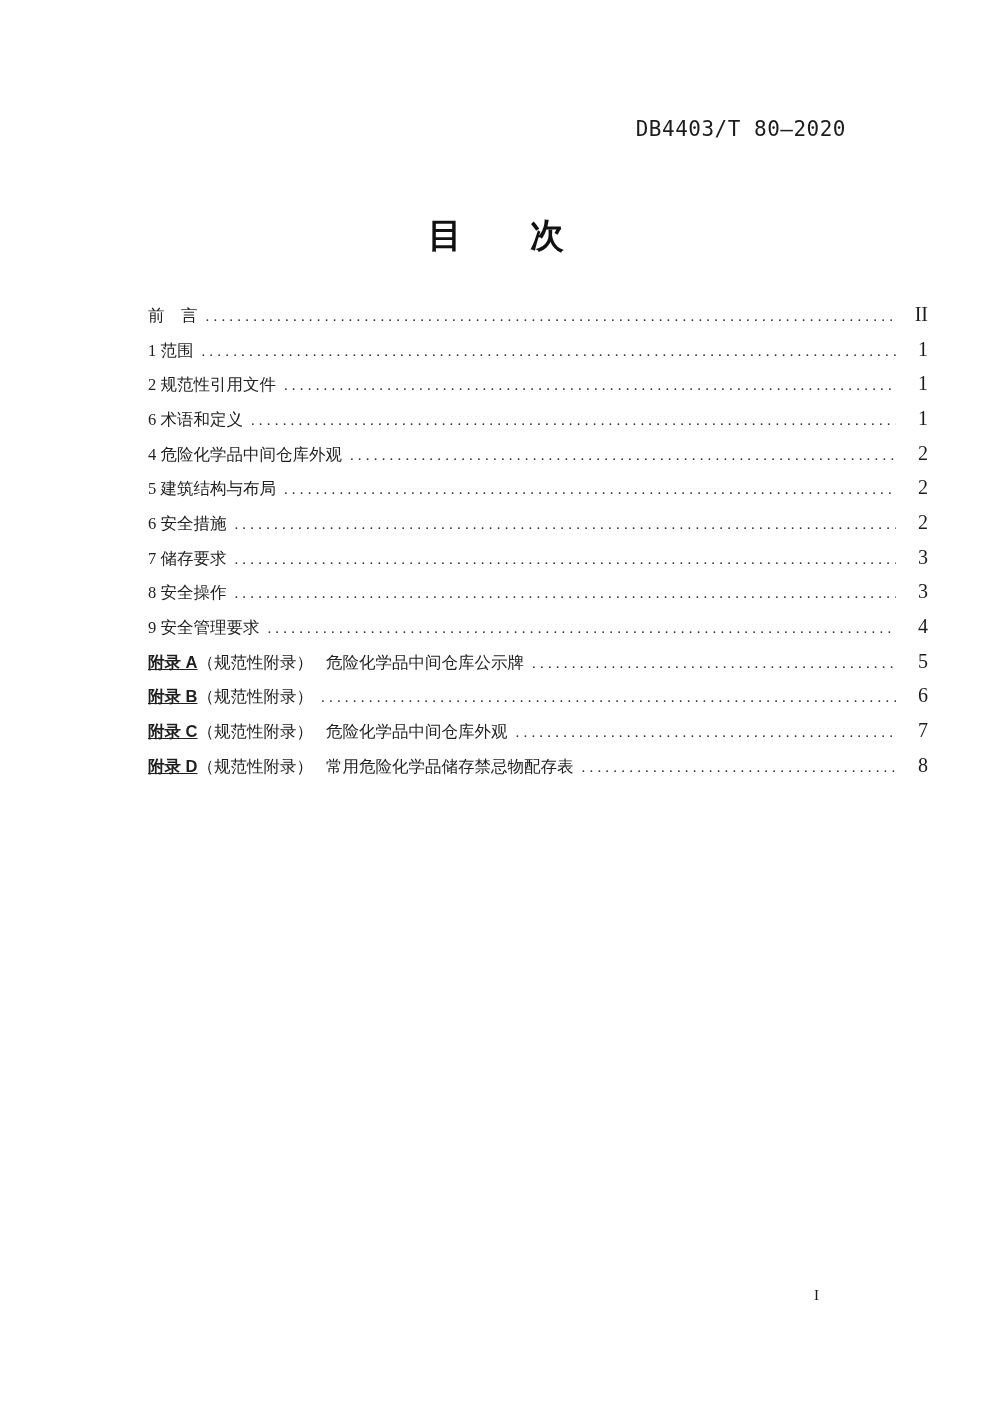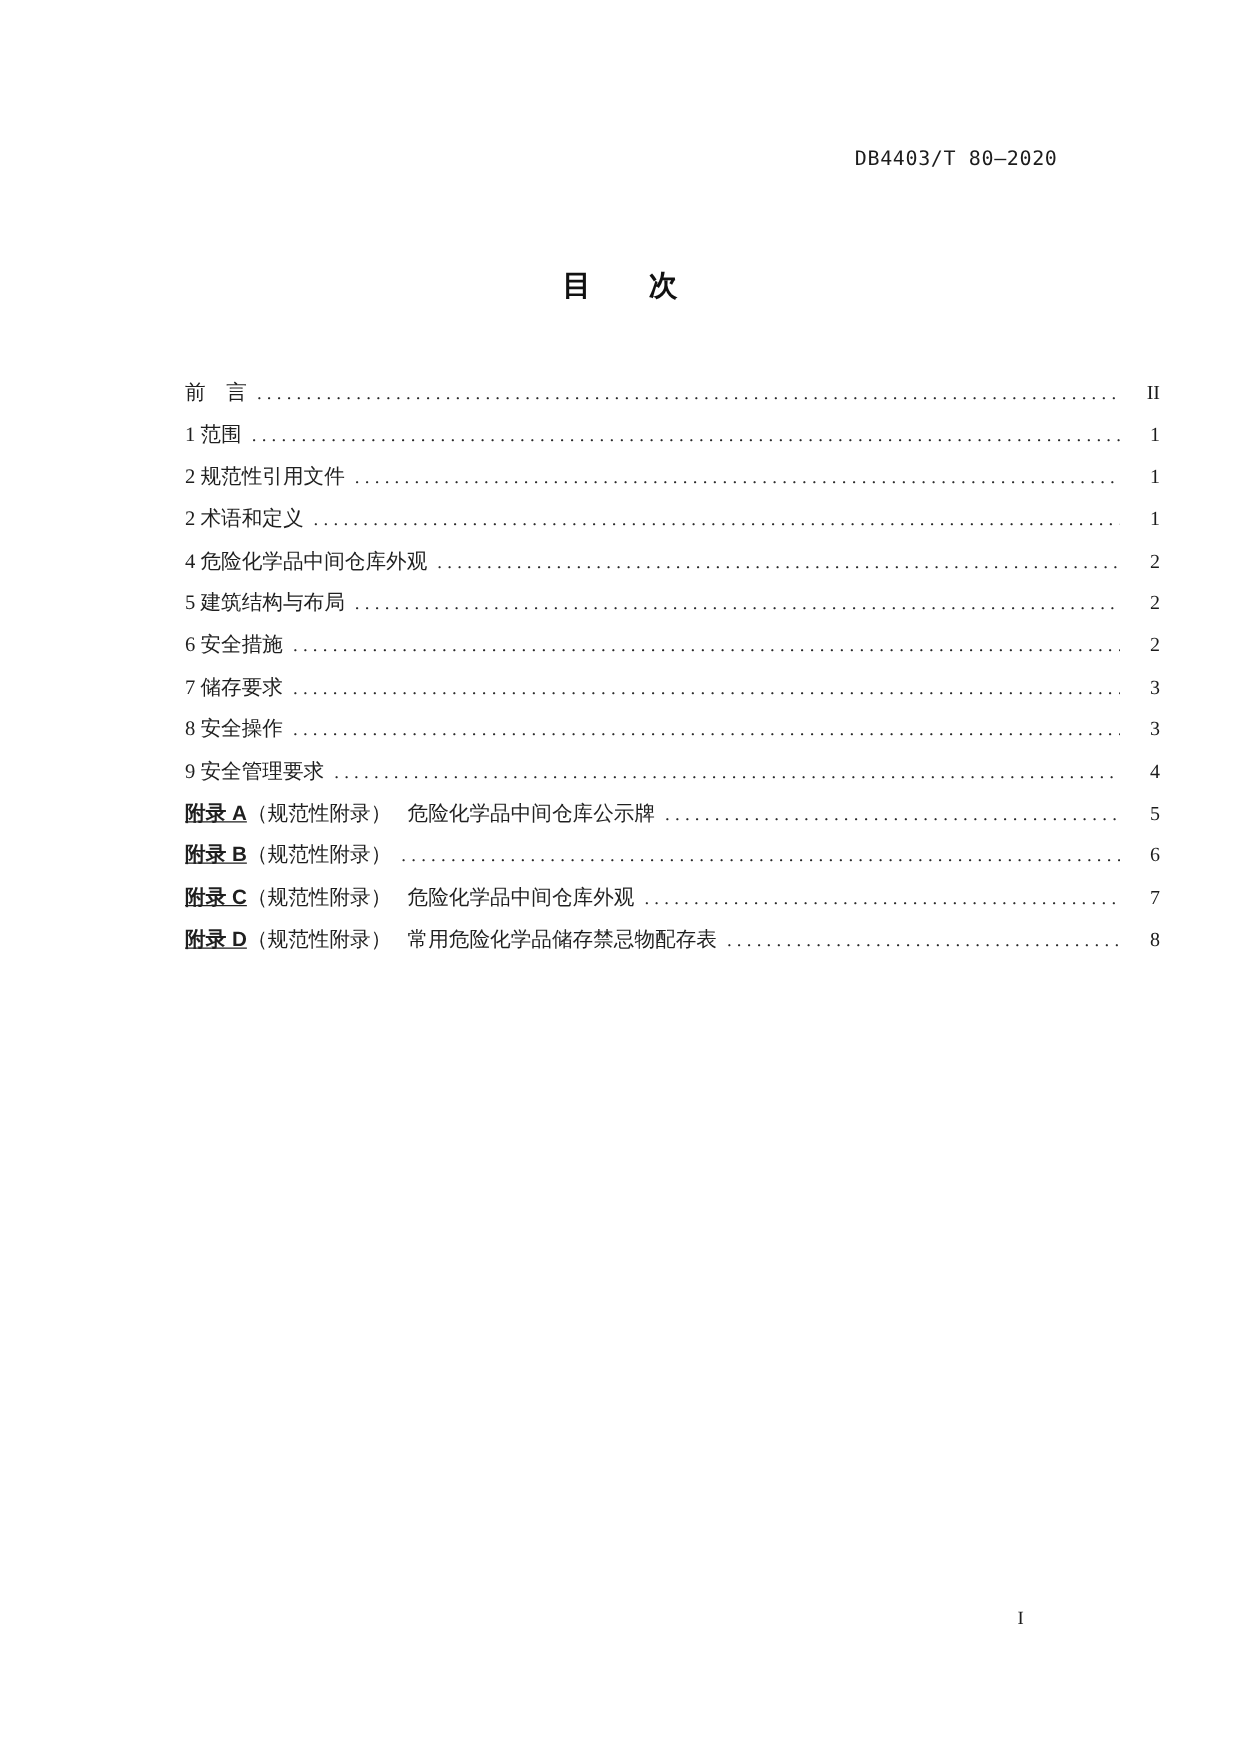--- a/index.html
+++ b/index.html
@@ -14,32 +14,32 @@
   .page {
     position: absolute;
     inset: 0;
     background: #ffffff;
   }
   .doc-code {
     position: absolute;
     top: 117px;
     right: 146px;
     font-family: "DejaVu Sans Mono", monospace;
-    font-size: 16px;
+    font-size: 21px;
     letter-spacing: 0.5px;
     color: #1c1c1c;
     white-space: pre;
   }
   .doc-title {
     position: absolute;
     top: 213px;
     left: 0;
     width: 100%;
     text-align: center;
-    font-size: 23px;
+    font-size: 34px;
     font-weight: 700;
     color: #111111;
     white-space: pre;
   }
   .toc {
     position: absolute;
     left: 148px;
     top: 298px;
     width: 780px;
   }
@@ -62,21 +62,21 @@
     font-family: "Liberation Serif", serif;
     font-size: 15px;
     letter-spacing: 4.2px;
     color: #2a2a2a;
   }
   .leader::after {
     content: "....................................................................................................................................................................";
   }
   .toc-page {
     font-family: "Liberation Serif", serif;
-    font-size: 16px;
+    font-size: 20px;
     min-width: 27px;
     text-align: right;
     white-space: pre;
     color: #1c1c1c;
   }
   .page-num {
     position: absolute;
     left: 814px;
     top: 1287px;
     font-family: "Liberation Serif", serif;
@@ -107,21 +107,21 @@
       <span class="toc-page">1</span>
     </div>
 
     <div class="toc-row">
       <span class="toc-label">2 规范性引用文件</span>
       <span class="leader"></span>
       <span class="toc-page">1</span>
     </div>
 
     <div class="toc-row">
-      <span class="toc-label">2 术语和定义</span>
+      <span class="toc-label">6 术语和定义</span>
       <span class="leader"></span>
       <span class="toc-page">1</span>
     </div>
 
     <div class="toc-row">
       <span class="toc-label">4 危险化学品中间仓库外观</span>
       <span class="leader"></span>
       <span class="toc-page">2</span>
     </div>
 

